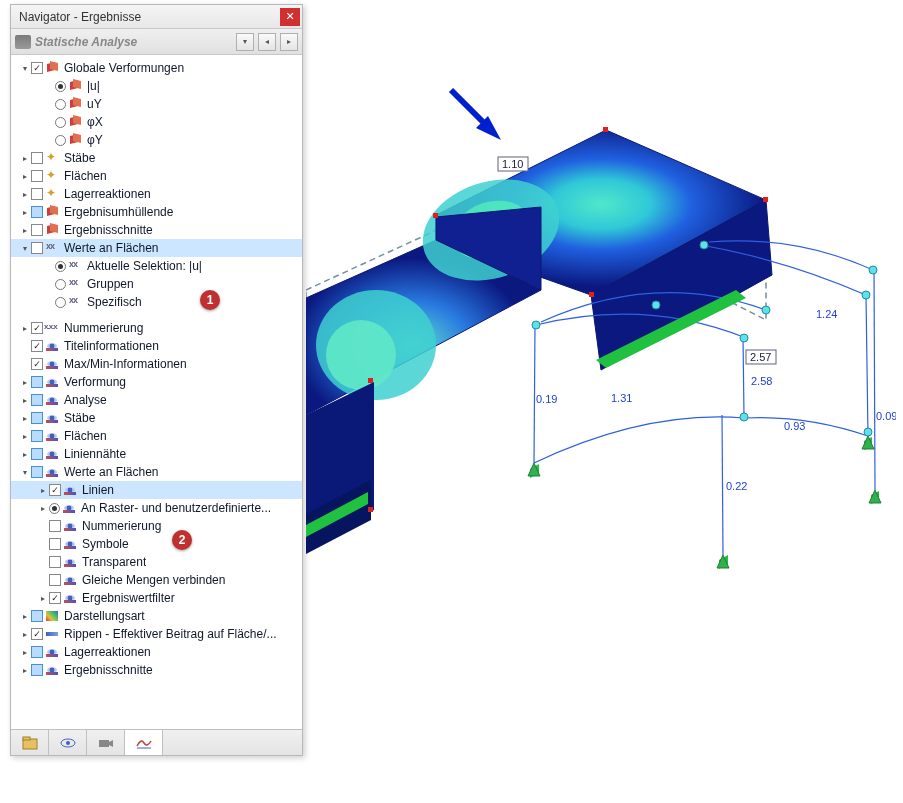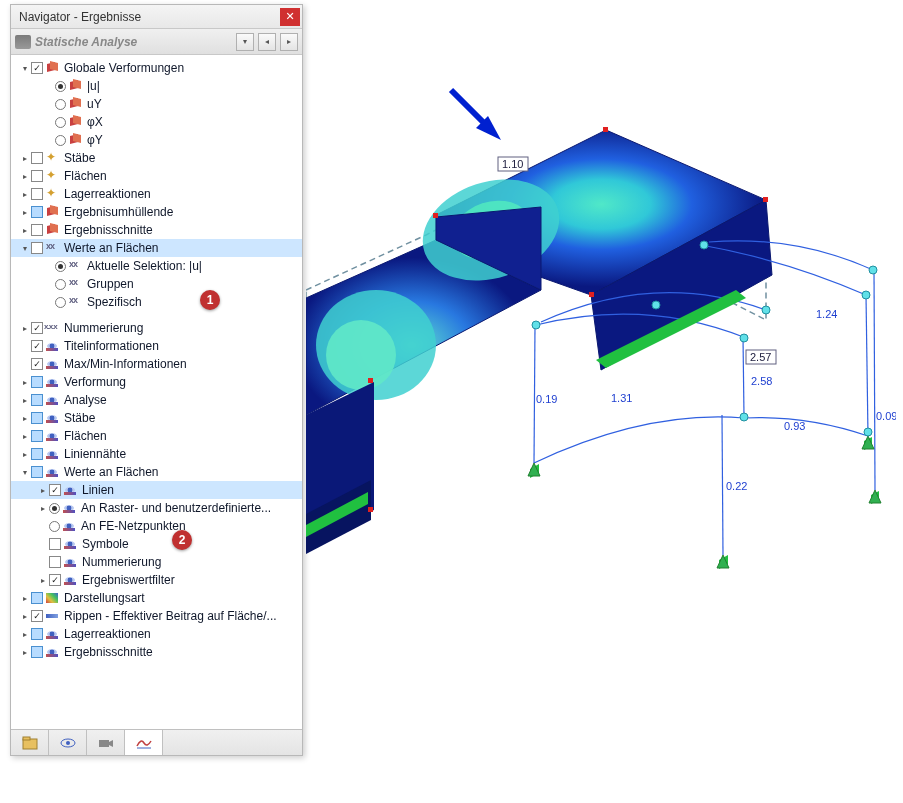--- a/index.html
+++ b/index.html
@@ -373,35 +373,41 @@
       <span class="indent" style="width:22px"></span>
       <span class="expander">▸</span>
       <span class="radio">
           <span class="dot"></span>
         </span>
       <span class="ico ico-eye"></span>
       <span class="label">An Raster- und benutzerdefinierte...</span>
     </div>
     <div class="tree-item">
       <span class="indent" style="width:34px"></span>
-      <span class="radio"></span>
-      <span class="ico ico-eye"></span>
-      <span class="label">An FE-Netzpunkten</span>
+      <span class="chk"></span>
+      <span class="ico ico-eye"></span>
+      <span class="label">Nummerierung</span>
     </div>
     <div class="tree-item">
       <span class="indent" style="width:34px"></span>
       <span class="chk"></span>
       <span class="ico ico-eye"></span>
       <span class="label">Symbole</span>
     </div>
     <div class="tree-item">
       <span class="indent" style="width:34px"></span>
       <span class="chk"></span>
       <span class="ico ico-eye"></span>
-      <span class="label">Nummerierung</span>
+      <span class="label">Transparent</span>
+    </div>
+    <div class="tree-item">
+      <span class="indent" style="width:34px"></span>
+      <span class="chk"></span>
+      <span class="ico ico-eye"></span>
+      <span class="label">Gleiche Mengen verbinden</span>
     </div>
     <div class="tree-item">
       <span class="indent" style="width:22px"></span>
       <span class="expander">▸</span>
       <span class="chk">✓</span>
       <span class="ico ico-eye"></span>
       <span class="label">Ergebniswertfilter</span>
     </div>
     <div class="tree-item">
       <span class="indent" style="width:4px"></span>

